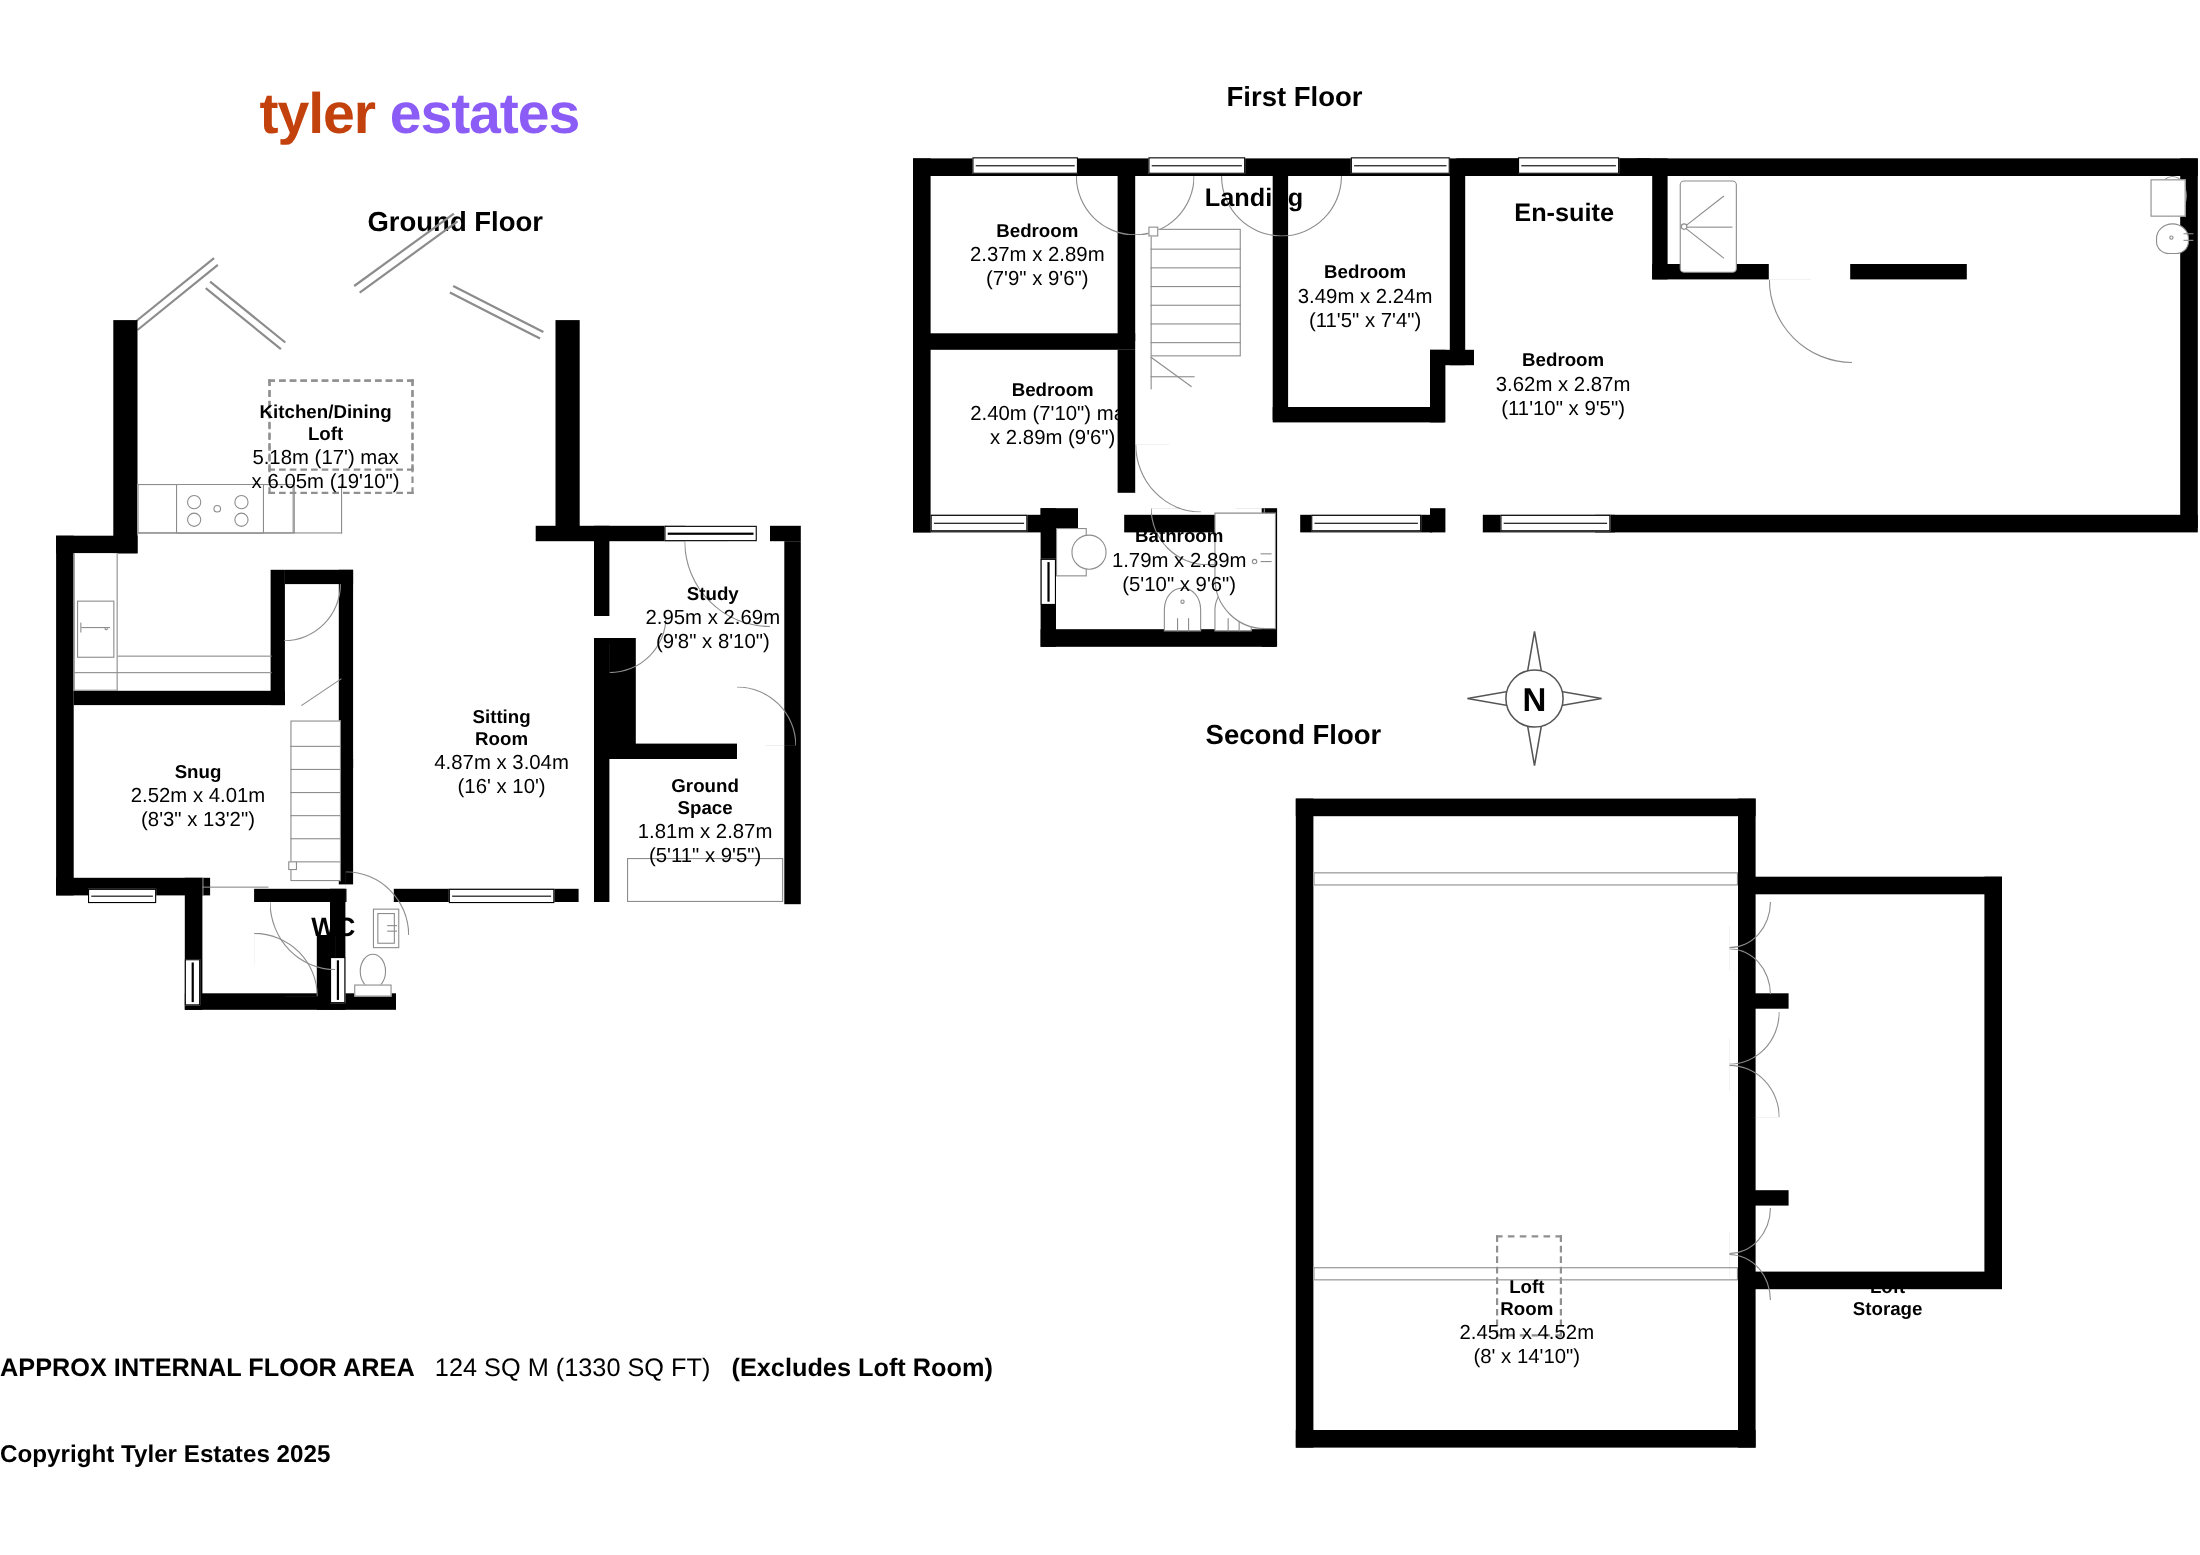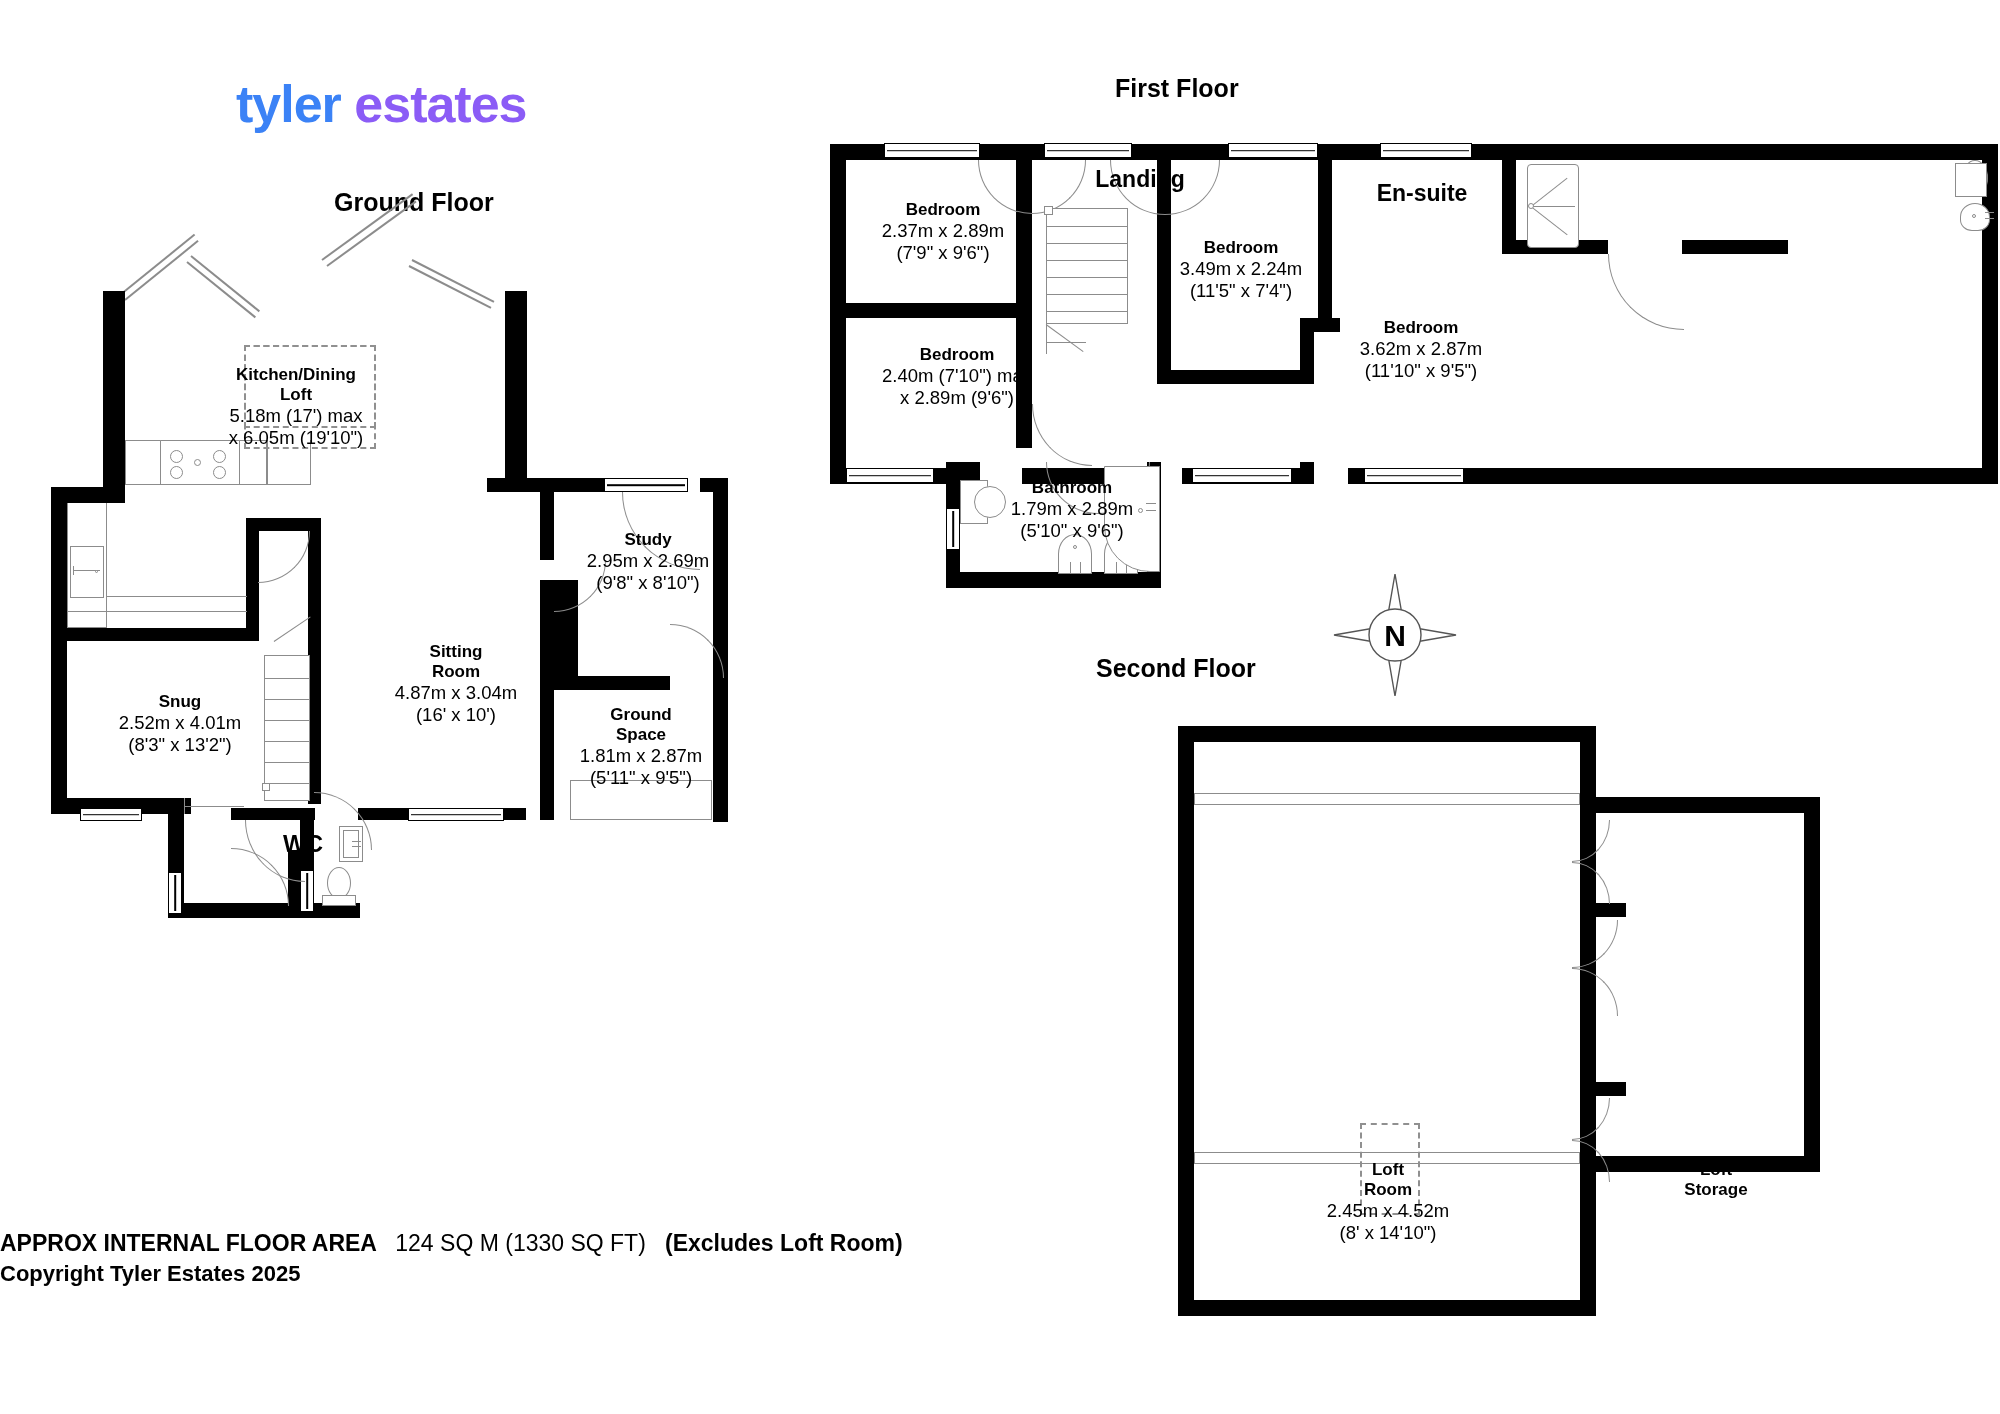--- a/index.html
+++ b/index.html
@@ -3,21 +3,21 @@
 <meta charset="utf-8">
 <style>
   html,body{margin:0;padding:0;background:#fff;}
   body{width:2000px;height:1414px;position:relative;overflow:hidden;
        font-family:"Liberation Sans","DejaVu Sans",sans-serif;color:#000;}
 
   .abs{position:absolute;}
 
   
   #logo{left:236px;top:74px;font-size:52px;font-weight:700;letter-spacing:-1px;white-space:nowrap;}
-  #logo .g{color:#3b82f6;}
+  #logo .g{color:#c2410c;}
   #logo .d{color:#8b5cf6;}
 
   
   .floor-title{font-size:25px;font-weight:700;white-space:nowrap;}
 
   
   .room{text-align:center;line-height:1.18;white-space:nowrap;}
   .room .nm{font-size:17px;font-weight:700;}
   .room .dim{font-size:18.5px;font-weight:400;}
 
@@ -37,21 +37,21 @@
   .arc-bl{border-radius:0 0 0 100%;border-top:none;border-right:none;}
   .arc-tr{border-radius:0 100% 0 0;border-bottom:none;border-left:none;}
   .halfc-b{position:absolute;border:1.4px solid #8c8c8c;border-top:none;border-radius:0 0 999px 999px;box-sizing:border-box;}
 
   
   #footer{left:0;top:1228px;width:1160px;line-height:1.34;}
   #footer .l1{font-size:23px;font-weight:700;}
   #footer .l1 .norm{font-weight:400;}
   #footer .l2,#footer .l3{font-size:22px;font-weight:400;}
   #footer .b{font-weight:700;}
-  #footer .l4{font-size:22px;font-weight:700;}
+  #footer .l4{font-size:22px;font-weight:700;margin-top:48px;}
 </style>
 </head>
 <body>
 
 <div class="abs" id="logo">
   <span class="g">tyler</span><span>&nbsp;</span><span class="d">estates</span>
 </div>
 
 <div class="abs floor-title" style="left:334px;top:188px;">Ground Floor</div>
 

